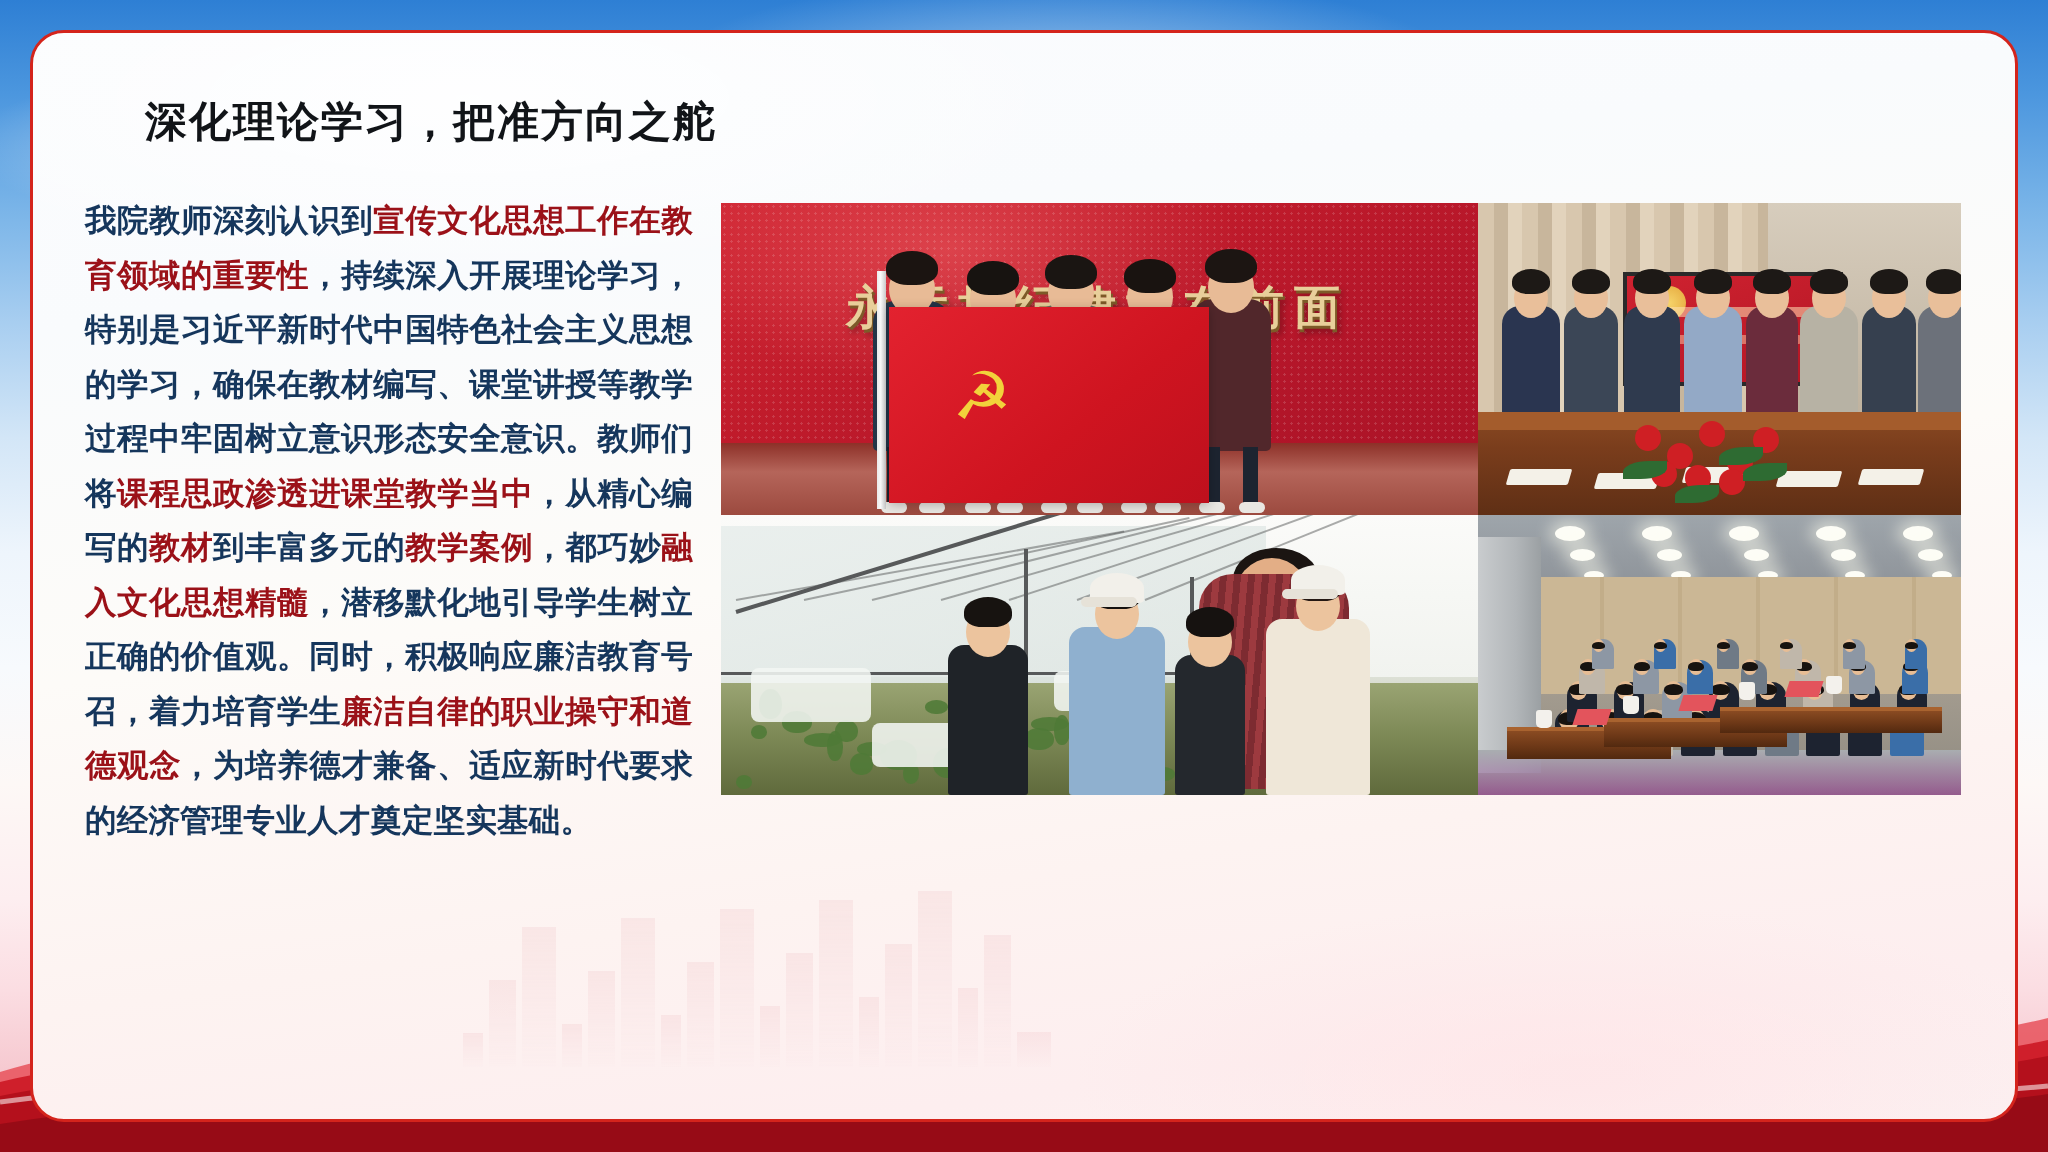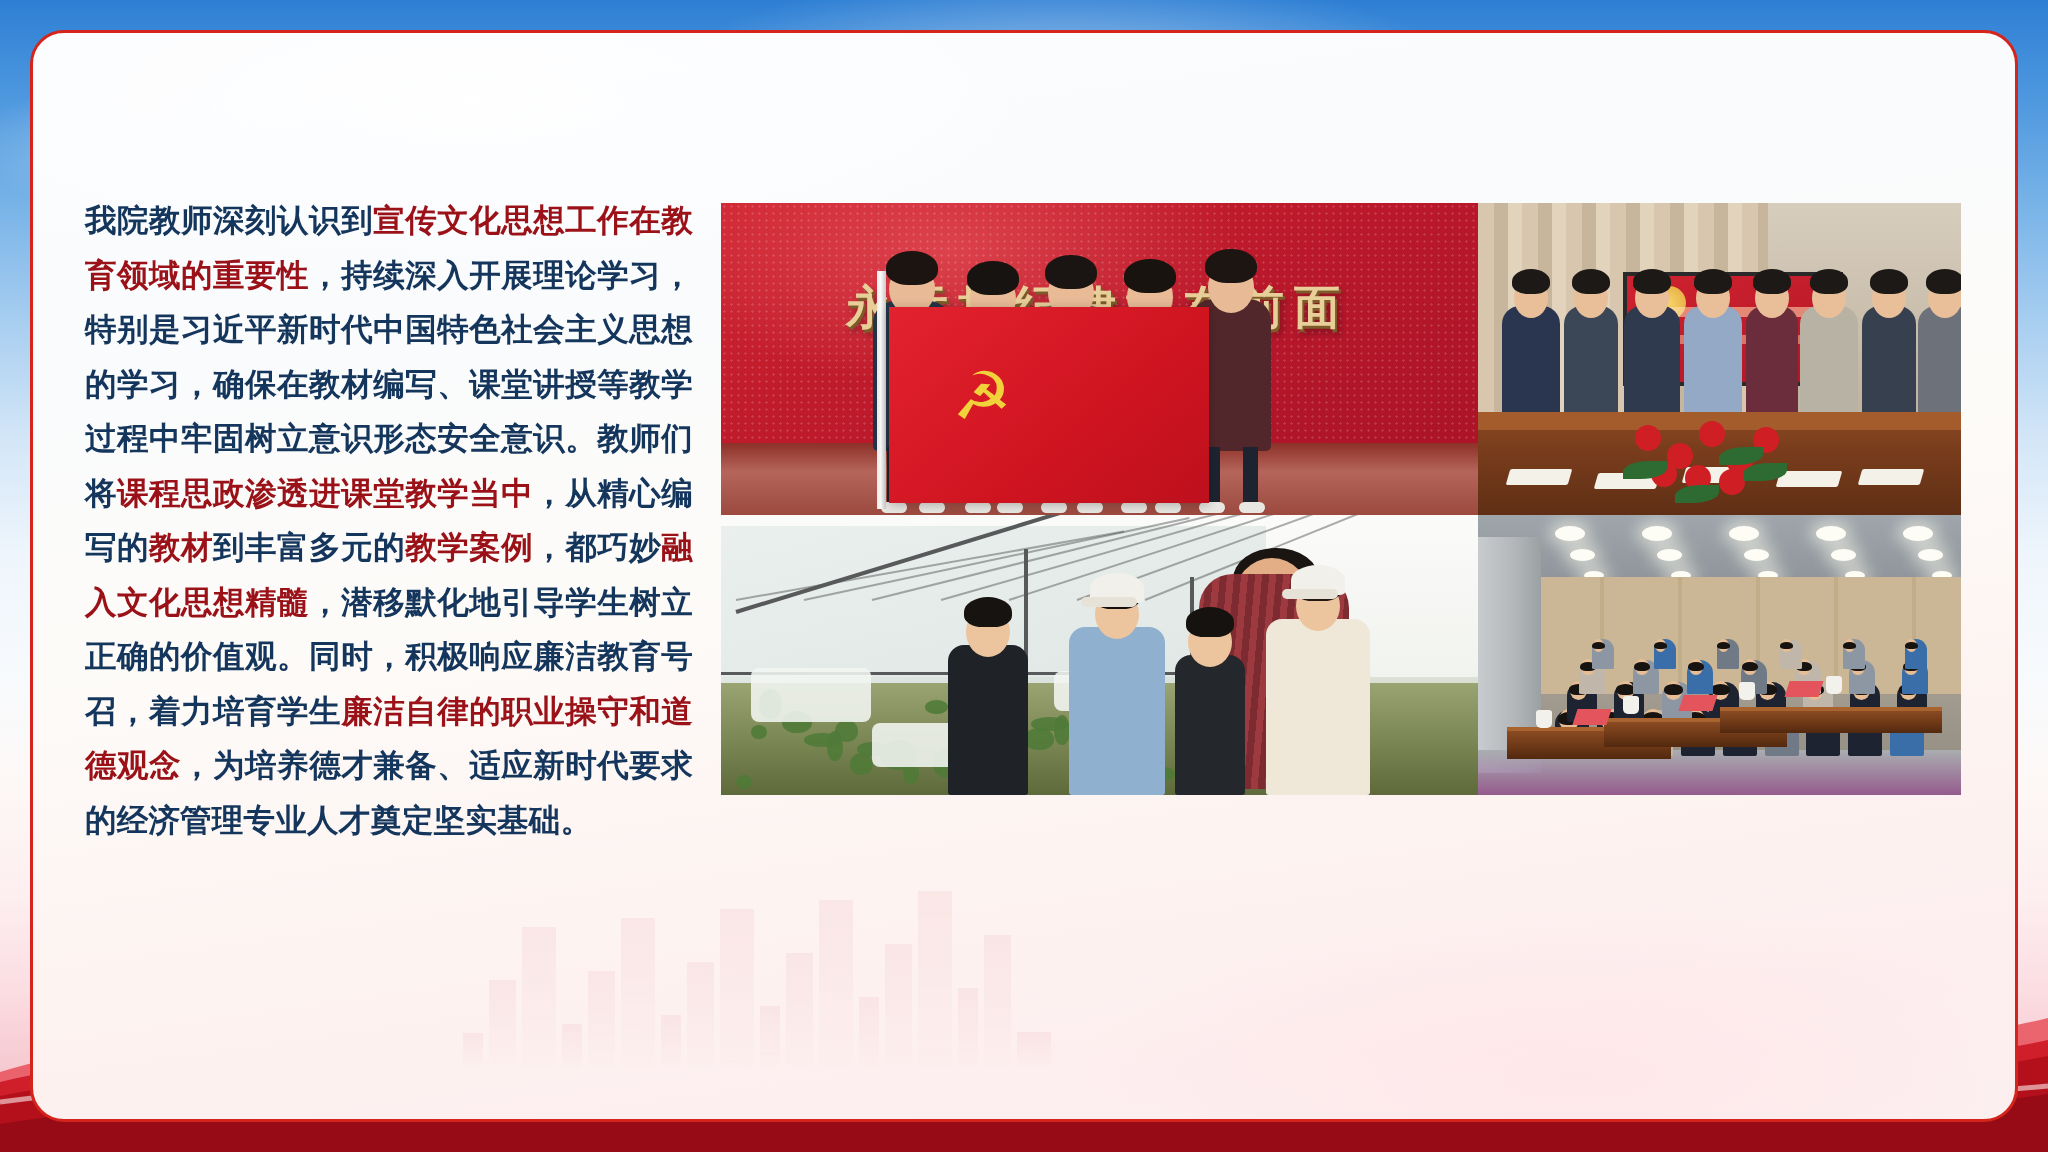--- a/index.html
+++ b/index.html
@@ -261,20 +261,21 @@
         <div class="b" style="left: 323px; width: 27px; height: 114px;"></div>
         <div class="b" style="left: 356px; width: 34px; height: 167px;"></div>
         <div class="b" style="left: 396px; width: 20px; height: 70px;"></div>
         <div class="b" style="left: 422px; width: 27px; height: 123px;"></div>
         <div class="b" style="left: 455px; width: 34px; height: 176px;"></div>
         <div class="b" style="left: 495px; width: 20px; height: 79px;"></div>
         <div class="b" style="left: 521px; width: 27px; height: 132px;"></div>
         <div class="b" style="left: 554px; width: 34px; height: 35px;"></div>
       </div>
 
+    <div class="title">深化理论学习，把准方向之舵</div>
 
     <div class="body-col">
       <p id="articleParagraph"><span>我院教师深刻认识到</span><span class="hl">宣传文化思想工作在教育领域的重要性</span><span>，持续深入开展理论学习，特别是习近平新时代中国特色社会主义思想的学习，确保在教材编写、课堂讲授等教学过程中牢固树立意识形态安全意识。教师们将</span><span class="hl">课程思政渗透进课堂教学当中</span><span>，从精心编写的</span><span class="hl">教材</span><span>到丰富多元的</span><span class="hl">教学案例</span><span>，都巧妙</span><span class="hl">融入文化思想精髓</span><span>，潜移默化地引导学生树立正确的价值观。同时，积极响应廉洁教育号召，着力培育学生</span><span class="hl">廉洁自律的职业操守和道德观念</span><span>，为培养德才兼备、适应新时代要求的经济管理专业人才奠定坚实基础。</span></p>
     </div>
 
     <div class="grid">
 
       <div class="ph p1">
         <div class="glow"></div>
         <div class="dots"></div>

